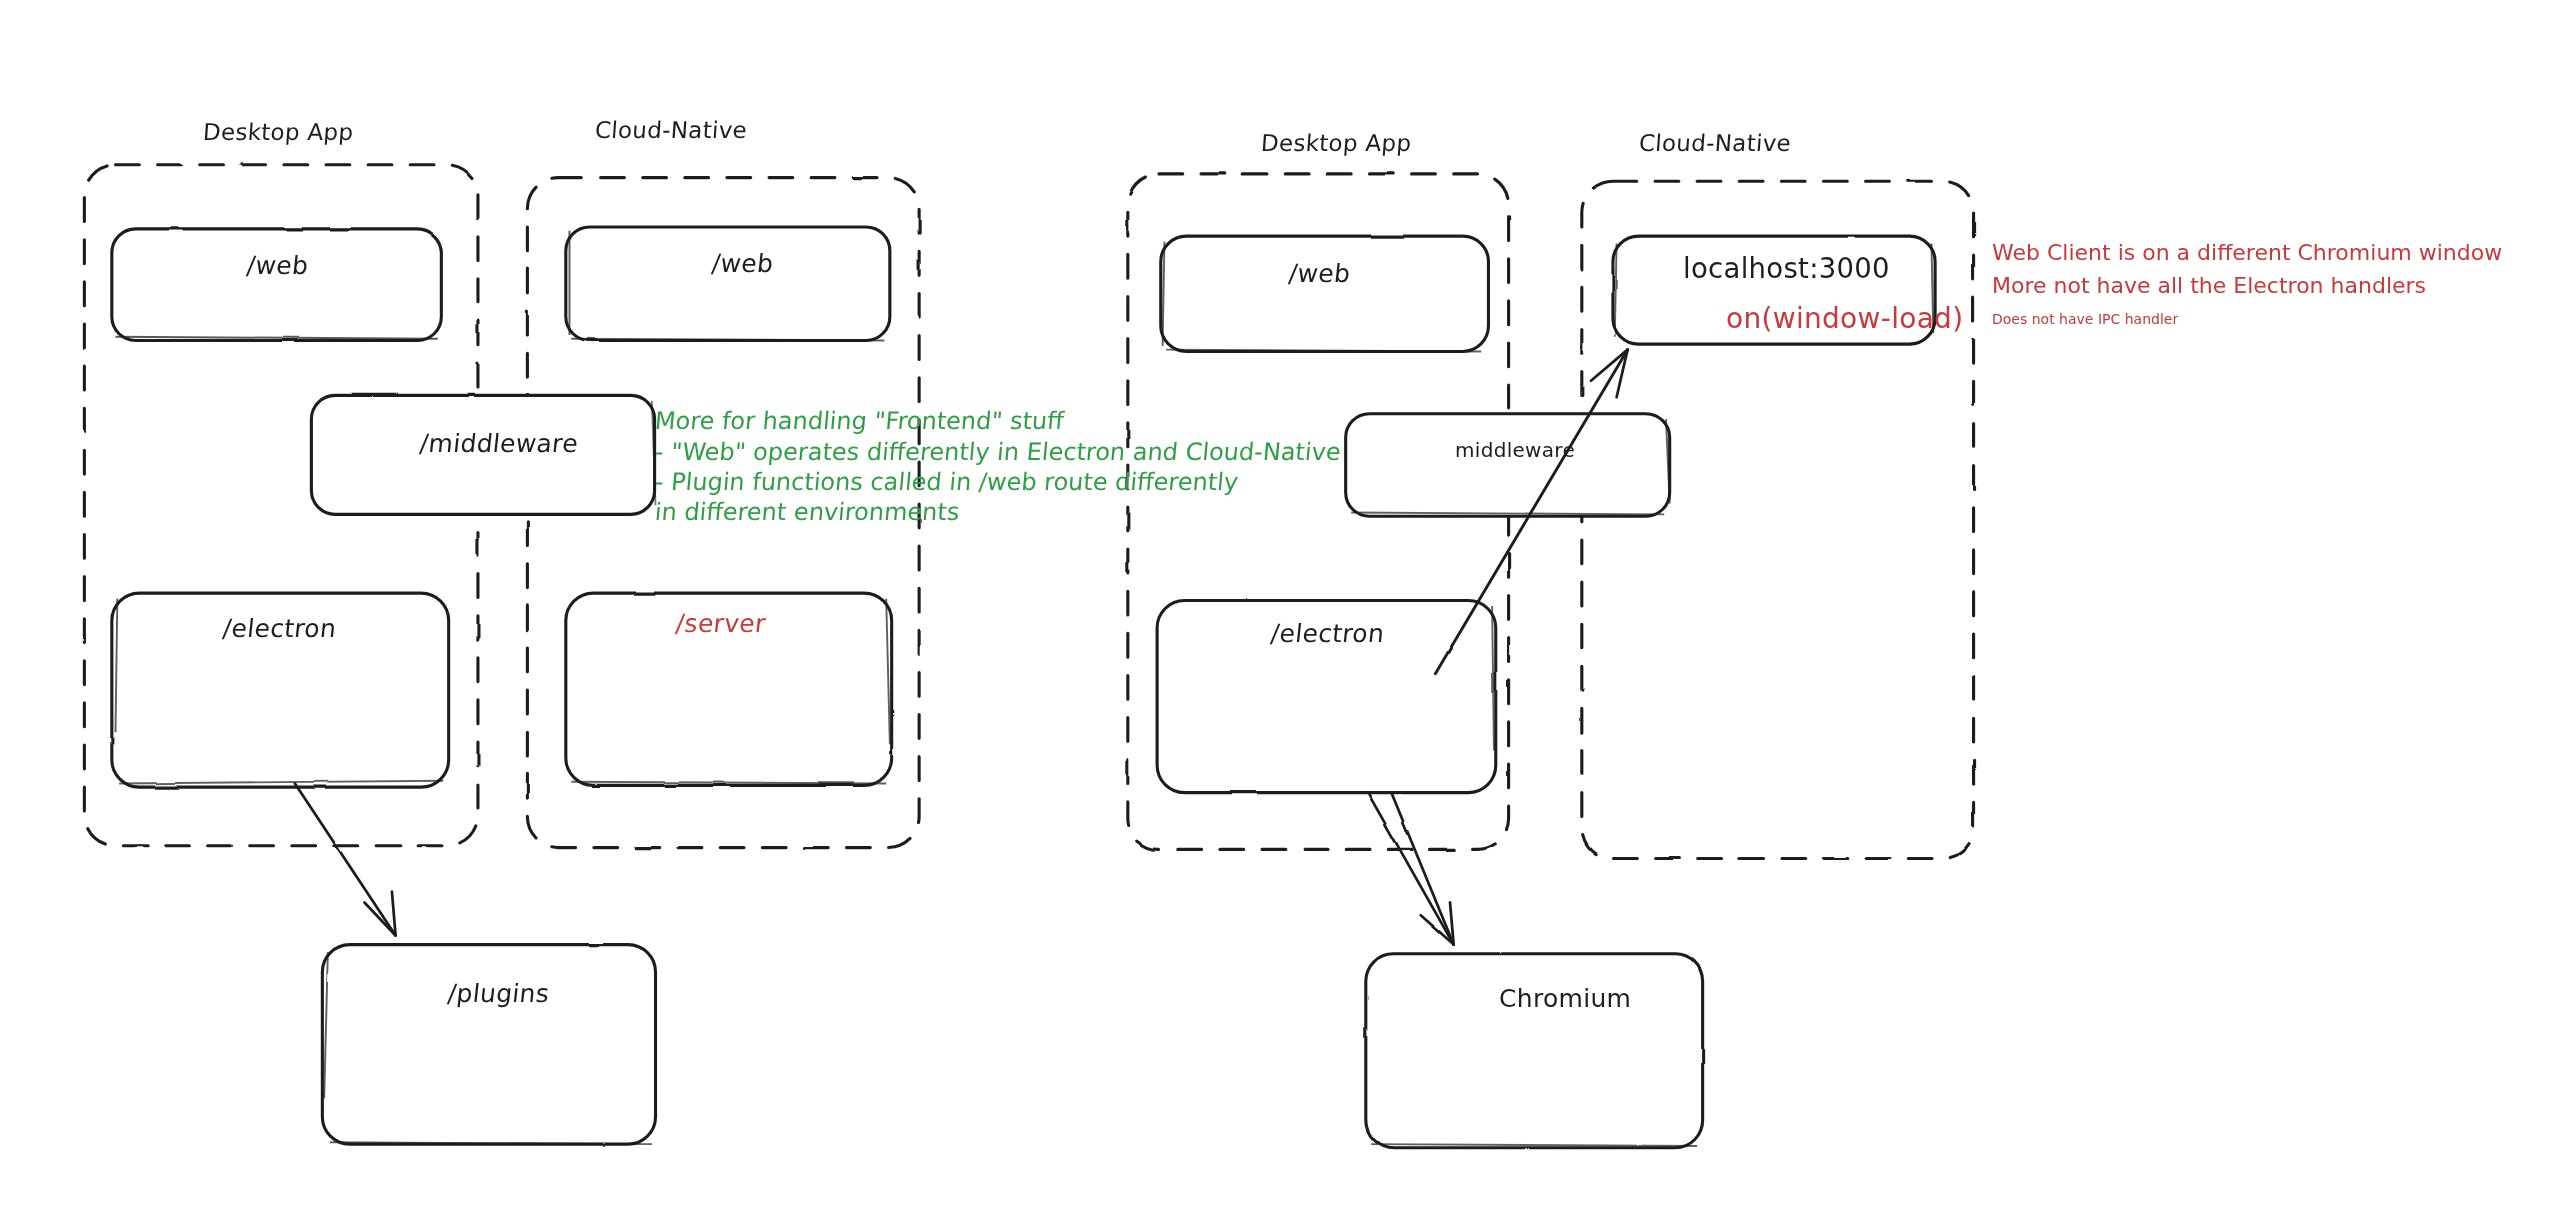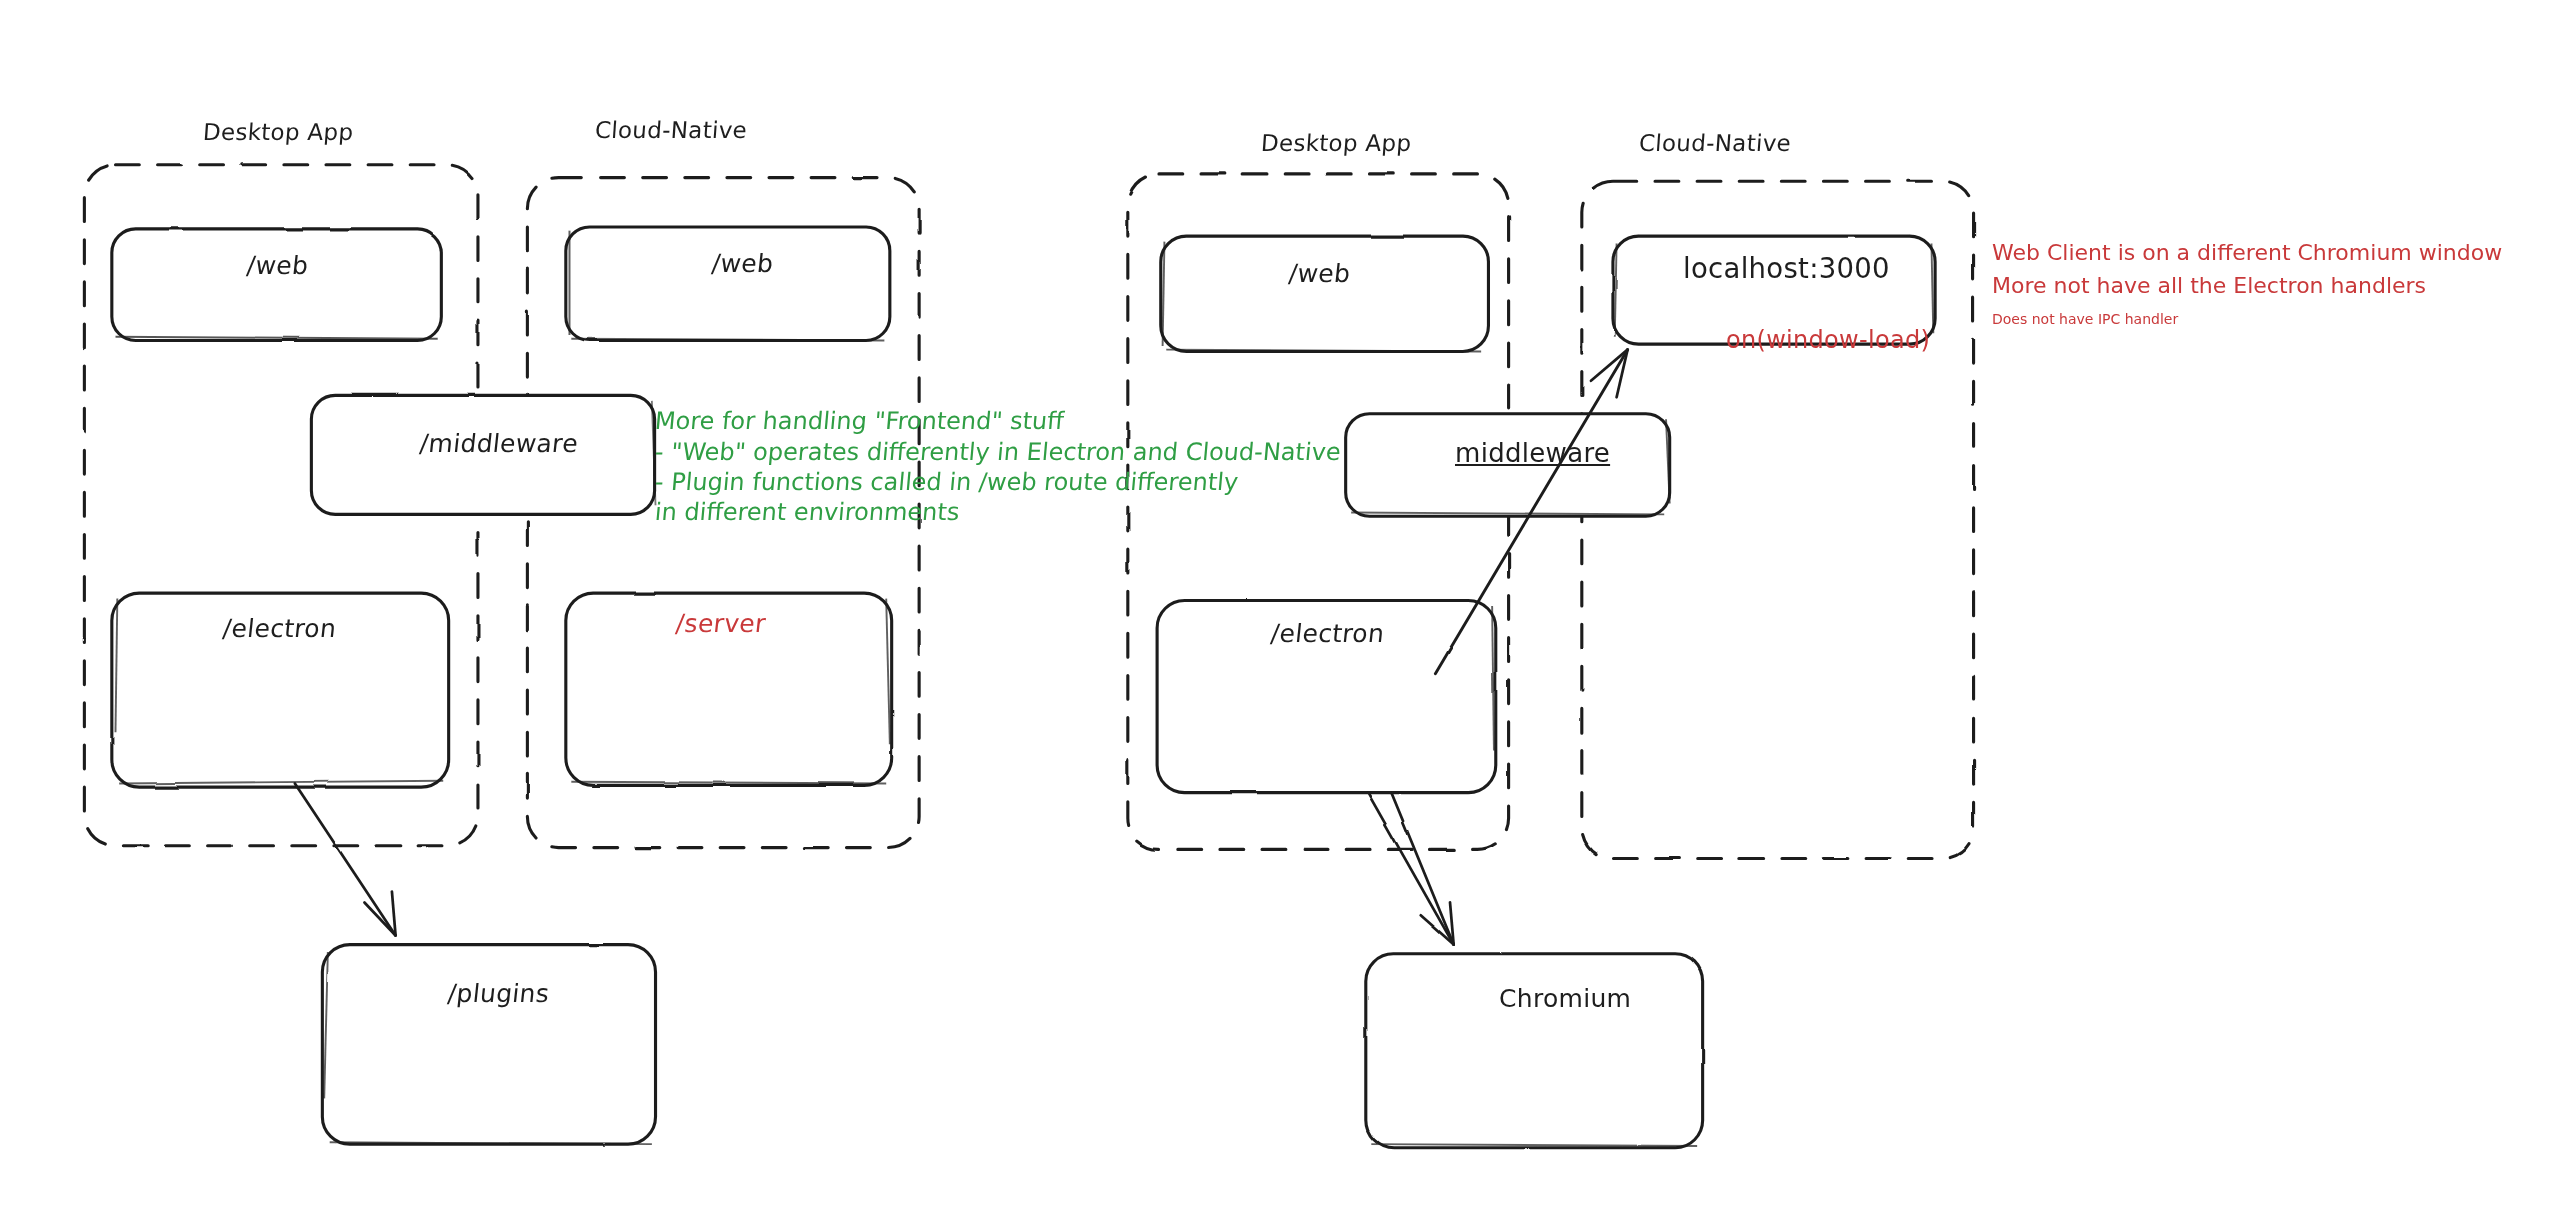--- a/index.html
+++ b/index.html
@@ -184,23 +184,23 @@
 <div class="annot green" style="left:655px; top:497px;">in different environments</div>
 
 <div class="lbl group-title" style="left:1261px; top:130px;">Desktop App</div>
 
 <div class="lbl group-title" style="left:1639px; top:130px;">Cloud-Native</div>
 
 <div class="lbl node-title" style="left:1289px; top:259px;">/web</div>
 
 <div class="lbl node-title upright" style="left:1683px; top:252px; font-size:27.5px;">localhost:3000</div>
 
-<div class="lbl node-title upright red" style="left:1726px; top:302px; font-size:24px;margin-top:24px;">on(window-load)</div>
-
-<div class="lbl node-title upright" style="left:1455px; top:438px; font-size:26px;text-decoration:underline;">middleware</div>
+<div class="lbl node-title upright red" style="left:1726px; top:302px; font-size:28px;">on(window-load)</div>
+
+<div class="lbl node-title upright" style="left:1455px; top:438px; font-size:20px;">middleware</div>
 
 <div class="lbl node-title" style="left:1271px; top:619px;">/electron</div>
 
 <div class="lbl node-title upright" style="left:1499px; top:984px;">Chromium</div>
 
 <div class="annot upright red" style="left:1992px; top:238px; font-size:22px;">Web Client is on a different Chromium window</div>
 <div class="annot upright red" style="left:1992px; top:271px; font-size:22px;">More not have all the Electron handlers</div>
 <div class="annot upright red" style="left:1992px; top:304px; font-size:14px;">Does not have IPC handler</div>
 
 

